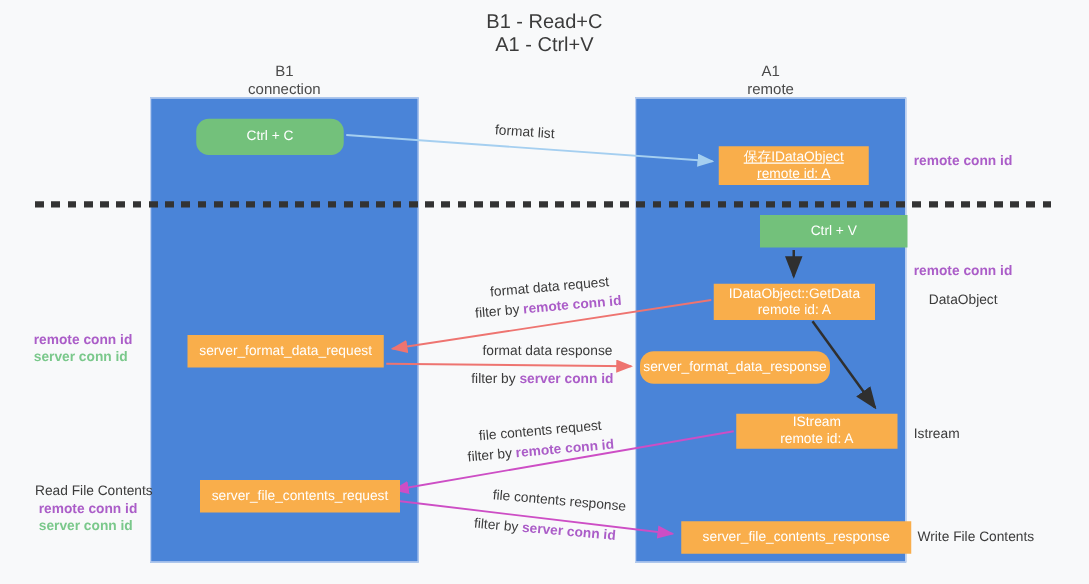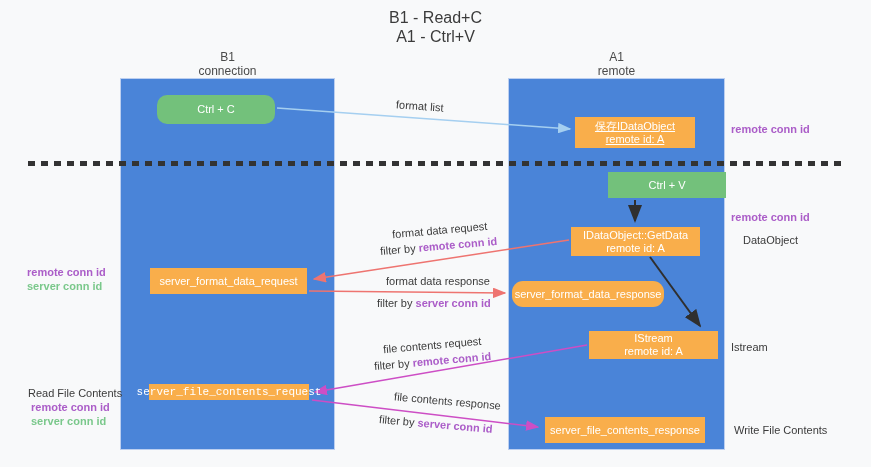--- a/index.html
+++ b/index.html
@@ -100,25 +100,25 @@
 
   <div class="box orange" style="left:512px;top:281px;width:152px;height:26px;border-radius:11px;">
     <div>server_format_data_response</div>
   </div>
 
   <div class="box orange" style="left:589px;top:331px;width:129px;height:28px;">
     <div>IStream</div>
     <div>remote id: A</div>
   </div>
 
-  <div class="box orange" style="left:149px;top:384px;width:160px;height:16px;font-family:Liberation Mono, monospace;">
+  <div class="box orange" style="left:160px;top:384px;width:160px;height:26px;">
     <div>server_file_contents_request</div>
   </div>
 
-  <div class="box orange" style="left:545px;top:417px;width:160px;height:26px;">
+  <div class="box orange" style="left:545px;top:417px;width:184px;height:26px;">
     <div>server_file_contents_response</div>
   </div>
 
   <div class="lbl tilt-slight" style="left:396px;top:100px;">format list</div>
 
   <div class="lbl tilt-up" style="left:392px;top:224px;">format data request</div>
   <div class="lbl tilt-up" style="left:380px;top:240px;">
     <span>filter by </span><span class="purple">remote conn id</span>
   </div>
 

